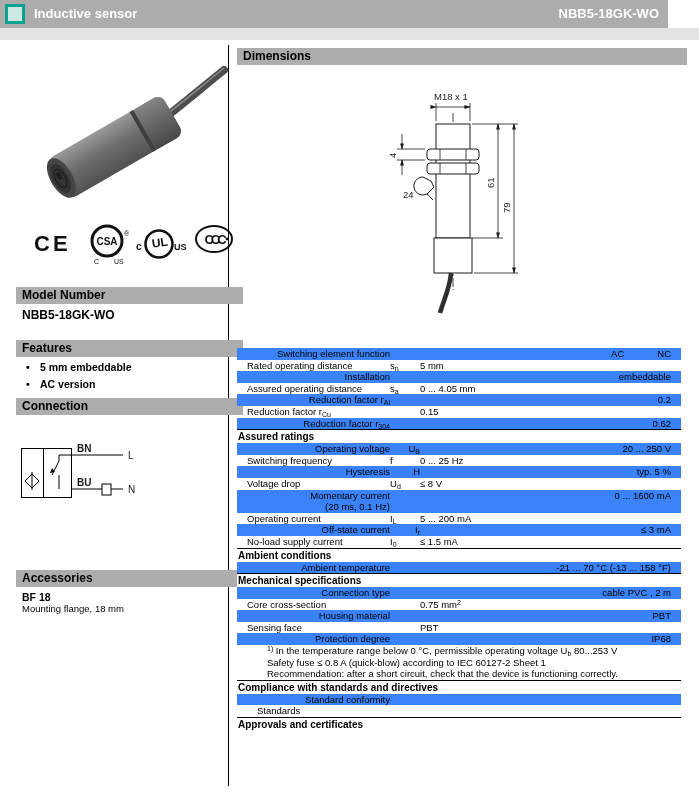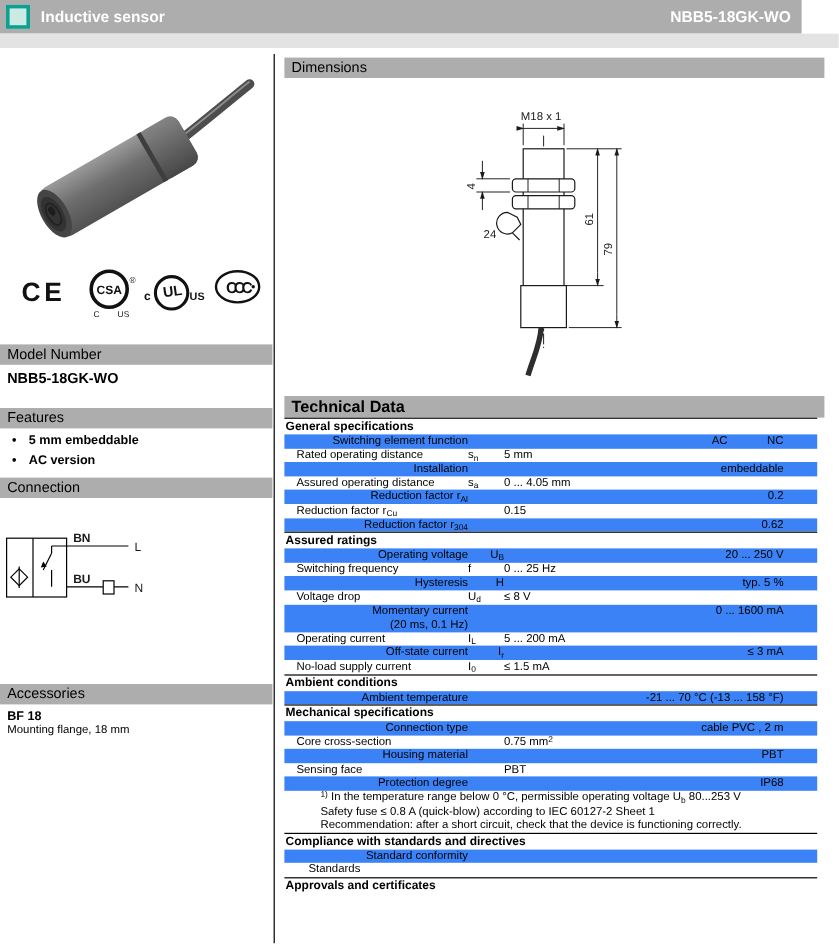--- a/index.html
+++ b/index.html
@@ -7,25 +7,25 @@
   .page{position:relative;width:699px;height:790px;background:#fff;}
 
   
   .top-header{position:absolute;left:0;top:0;width:668px;height:28px;background:#adadad;}
   .top-substrip{position:absolute;left:0;top:28px;width:699px;height:12px;background:#e3e3e3;}
   .brand-square{position:absolute;left:5px;top:4px;width:14px;height:14px;background:#cde9e3;border:3px solid #0aa191;}
   .hdr-title{position:absolute;left:34px;top:0;height:28px;line-height:28px;color:#fff;font-size:13px;font-weight:bold;}
   .hdr-model{position:absolute;right:9px;top:0;height:28px;line-height:28px;color:#fff;font-size:13px;font-weight:bold;}
 
   
-  .left-col{position:absolute;left:0;top:40px;width:227px;height:750px;}
+  .left-col{position:absolute;left:16px;top:40px;width:227px;height:750px;}
   .divider-v{position:absolute;left:228px;top:45px;width:1px;height:741px;background:#000;}
   .right-col{position:absolute;left:237px;top:40px;width:444px;height:750px;}
 
-  .section-bar{background:#adadad;height:17px;line-height:17px;font-size:12px;font-weight:normal;padding-left:6px;color:#000;}
+  .section-bar{background:#adadad;height:17px;line-height:17px;font-size:12px;font-weight:bold;padding-left:6px;color:#000;}
   .big-bar{background:#adadad;height:18px;line-height:18px;font-size:13.5px;font-weight:bold;padding-left:6px;color:#000;}
 
   
   .photo-wrap{position:absolute;left:18px;top:18px;width:195px;height:155px;}
   .logos-row{position:absolute;left:0px;top:182px;width:227px;height:44px;}
   .logo{position:absolute;top:0;}
   .bar-model{position:absolute;left:0;top:247px;width:221px;}
   .model-text{position:absolute;left:6px;top:268px;font-size:12px;font-weight:bold;}
   .bar-features{position:absolute;left:0;top:300px;width:221px;}
   .features-list{position:absolute;left:6px;top:321px;margin:0;padding:0;list-style:none;font-size:10.5px;font-weight:bold;}
@@ -42,21 +42,21 @@
   .dims-wrap{position:absolute;left:93px;top:45px;width:250px;height:242px;}
   .bar-technical{position:absolute;left:0;top:290px;width:444px;}
   .tech-table{position:absolute;left:0;top:308px;width:444px;font-size:9.5px;}
 
   .t-group{border-top:1px solid #000;font-weight:bold;font-size:10px;line-height:12px;padding:1px 0 0 1px;min-height:12px;background:#fff;}
   .t-row{display:flex;min-height:11.6px;line-height:11.6px;}
   .t-row.shade{background:#3b82f6;text-align:right;}
   .c-label{width:143px;padding-left:10px;box-sizing:content-box;flex:none;}
   .c-label.ind2{padding-left:20px;width:133px;}
   .c-sym{width:30px;flex:none;}
-  .c-val{flex:1;padding-right:28px;}
+  .c-val{flex:1;padding-right:10px;}
   .c-val .v2{display:inline-block;margin-left:33px;}
   sub{font-size:7px;vertical-align:-2px;line-height:0;}
   sup{font-size:7px;vertical-align:3px;line-height:0;}
 
   svg text{font-family:"Liberation Sans","DejaVu Sans",sans-serif;}
   .dim-txt{font-size:9.5px;fill:#1a1a1a;}
   .conn-txt{font-size:10px;fill:#1a1a1a;}
 </style>
 </head>
 <body>
@@ -220,24 +220,22 @@
           <line x1="184" y1="50" x2="184" y2="177" stroke-width="0.8"></line>
         </g>
         <text class="dim-txt" x="104" y="15">M18 x 1</text>
         <text class="dim-txt" x="66" y="73" transform="rotate(-90 66 73)">4</text>
         <text class="dim-txt" x="73" y="113">24</text>
         <text class="dim-txt" x="164" y="103" transform="rotate(-90 164 103)">61</text>
         <text class="dim-txt" x="180" y="128" transform="rotate(-90 180 128)">79</text>
       </svg>
     </div>
 
-    <div class="big-bar bar-technical">Technical Data</div>
 
     <div class="tech-table">
-        <div class="t-group"><span>General specifications</span></div>
         <div class="t-row shade">
           <div class="c-label">Switching element function</div>
           <div class="c-sym"></div>
           <div class="c-val">AC<span class="v2">NC</span></div>
         </div>
         <div class="t-row">
           <div class="c-label">Rated operating distance</div>
           <div class="c-sym">s<sub>n</sub></div>
           <div class="c-val">5 mm</div>
         </div>

